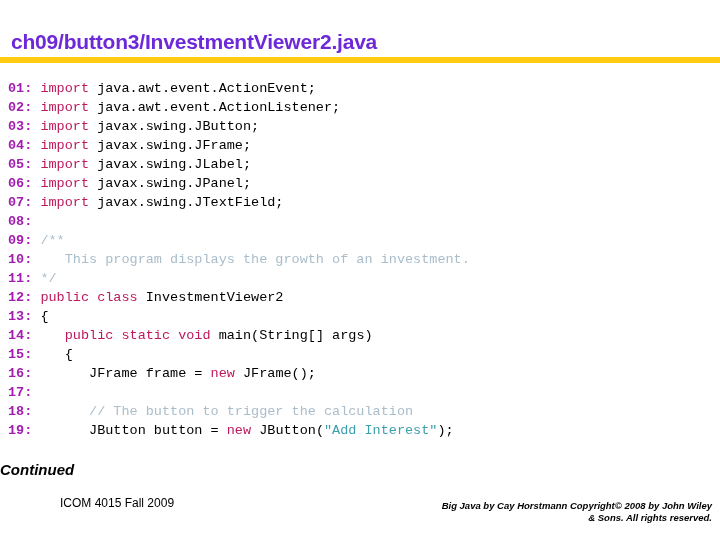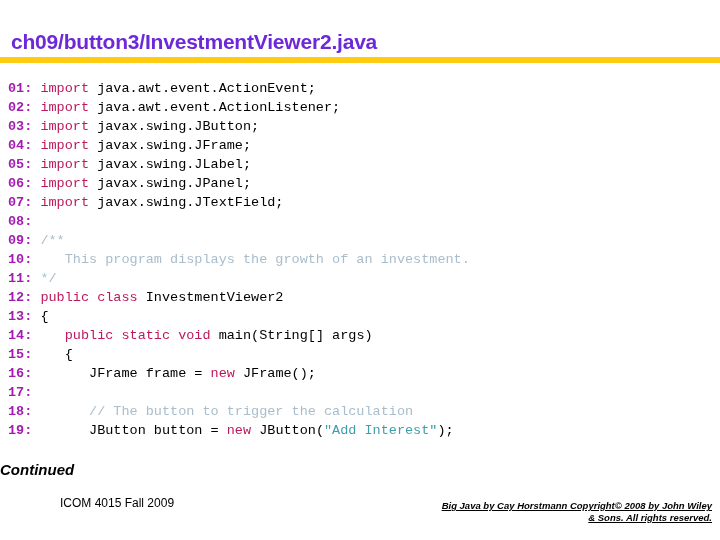--- a/index.html
+++ b/index.html
@@ -91,21 +91,20 @@
     right: 8px;
     top: 500px;
     width: 340px;
     text-align: right;
     font-family: "Liberation Sans", sans-serif;
     font-size: 9.5px;
     font-style: italic;
     font-weight: bold;
     line-height: 12px;
     color: #000000;
-    text-decoration: underline;
   }
 </style>
 </head>
 <body>
 
 <div id="slide-title">ch09/button3/InvestmentViewer2.java</div>
 
 <div id="title-rule"></div>
 
 <div id="code-listing"><div class="code-line"><span class="ln">01:</span><span class="tok-plain"> </span><span class="tok-keyword">import</span><span class="tok-plain"> java.awt.event.ActionEvent;</span></div><div class="code-line"><span class="ln">02:</span><span class="tok-plain"> </span><span class="tok-keyword">import</span><span class="tok-plain"> java.awt.event.ActionListener;</span></div><div class="code-line"><span class="ln">03:</span><span class="tok-plain"> </span><span class="tok-keyword">import</span><span class="tok-plain"> javax.swing.JButton;</span></div><div class="code-line"><span class="ln">04:</span><span class="tok-plain"> </span><span class="tok-keyword">import</span><span class="tok-plain"> javax.swing.JFrame;</span></div><div class="code-line"><span class="ln">05:</span><span class="tok-plain"> </span><span class="tok-keyword">import</span><span class="tok-plain"> javax.swing.JLabel;</span></div><div class="code-line"><span class="ln">06:</span><span class="tok-plain"> </span><span class="tok-keyword">import</span><span class="tok-plain"> javax.swing.JPanel;</span></div><div class="code-line"><span class="ln">07:</span><span class="tok-plain"> </span><span class="tok-keyword">import</span><span class="tok-plain"> javax.swing.JTextField;</span></div><div class="code-line"><span class="ln">08:</span><span class="tok-plain"> </span>&nbsp;</div><div class="code-line"><span class="ln">09:</span><span class="tok-plain"> </span><span class="tok-comment">/**</span></div><div class="code-line"><span class="ln">10:</span><span class="tok-plain"> </span><span class="tok-comment">   This program displays the growth of an investment.</span></div><div class="code-line"><span class="ln">11:</span><span class="tok-plain"> </span><span class="tok-comment">*/</span></div><div class="code-line"><span class="ln">12:</span><span class="tok-plain"> </span><span class="tok-keyword">public class</span><span class="tok-plain"> InvestmentViewer2</span></div><div class="code-line"><span class="ln">13:</span><span class="tok-plain"> </span><span class="tok-plain">{</span></div><div class="code-line"><span class="ln">14:</span><span class="tok-plain"> </span><span class="tok-keyword">   public static void</span><span class="tok-plain"> main(String[] args)</span></div><div class="code-line"><span class="ln">15:</span><span class="tok-plain"> </span><span class="tok-plain">   {</span></div><div class="code-line"><span class="ln">16:</span><span class="tok-plain"> </span><span class="tok-plain">      JFrame frame = </span><span class="tok-keyword">new</span><span class="tok-plain"> JFrame();</span></div><div class="code-line"><span class="ln">17:</span><span class="tok-plain"> </span>&nbsp;</div><div class="code-line"><span class="ln">18:</span><span class="tok-plain"> </span><span class="tok-comment">      // The button to trigger the calculation</span></div><div class="code-line"><span class="ln">19:</span><span class="tok-plain"> </span><span class="tok-plain">      JButton button = </span><span class="tok-keyword">new</span><span class="tok-plain"> JButton(</span><span class="tok-string">"Add Interest"</span><span class="tok-plain">);</span></div></div>

